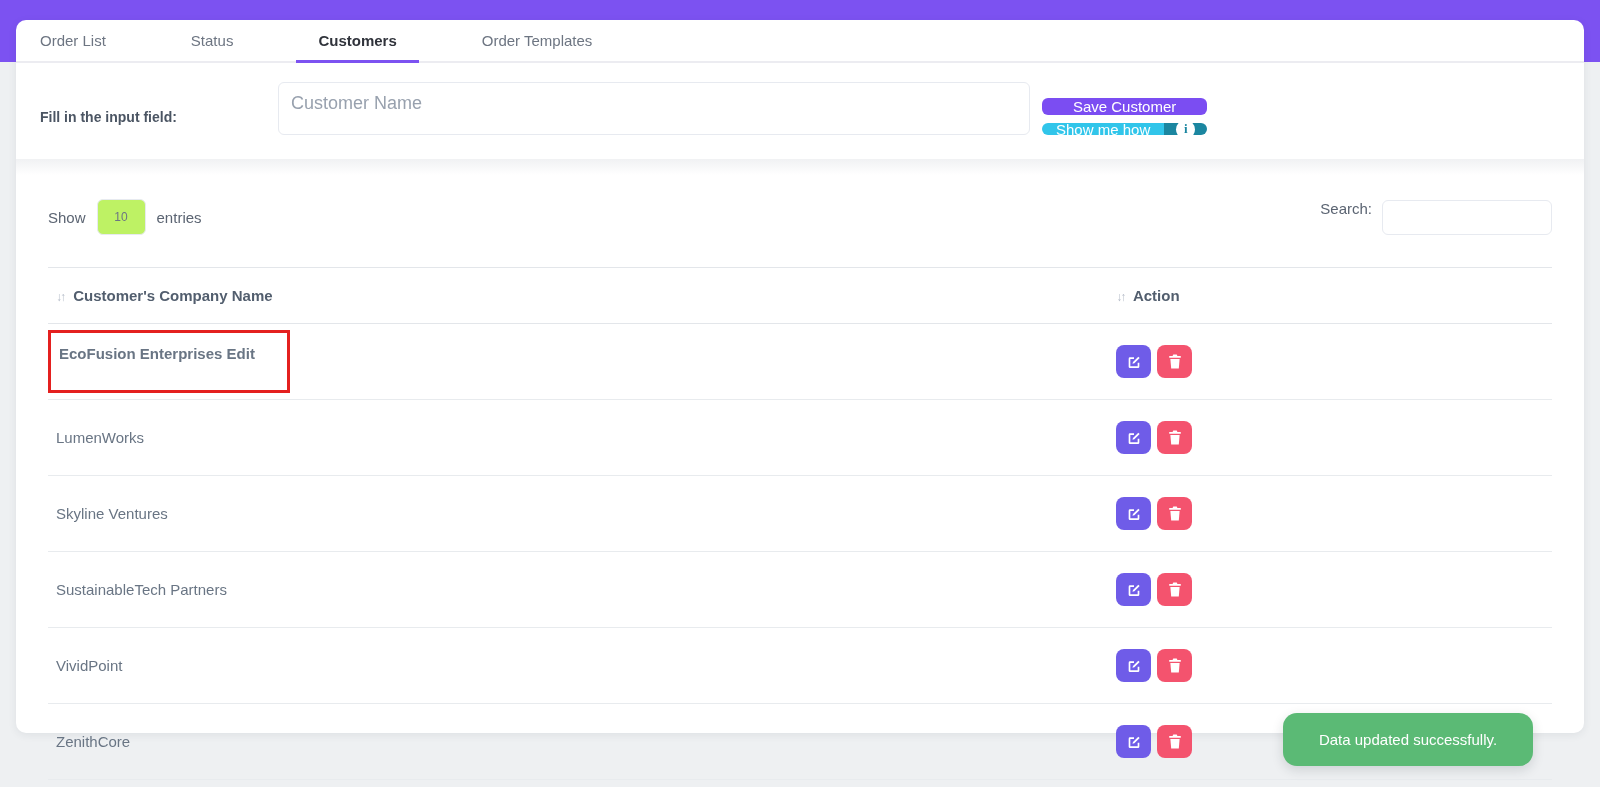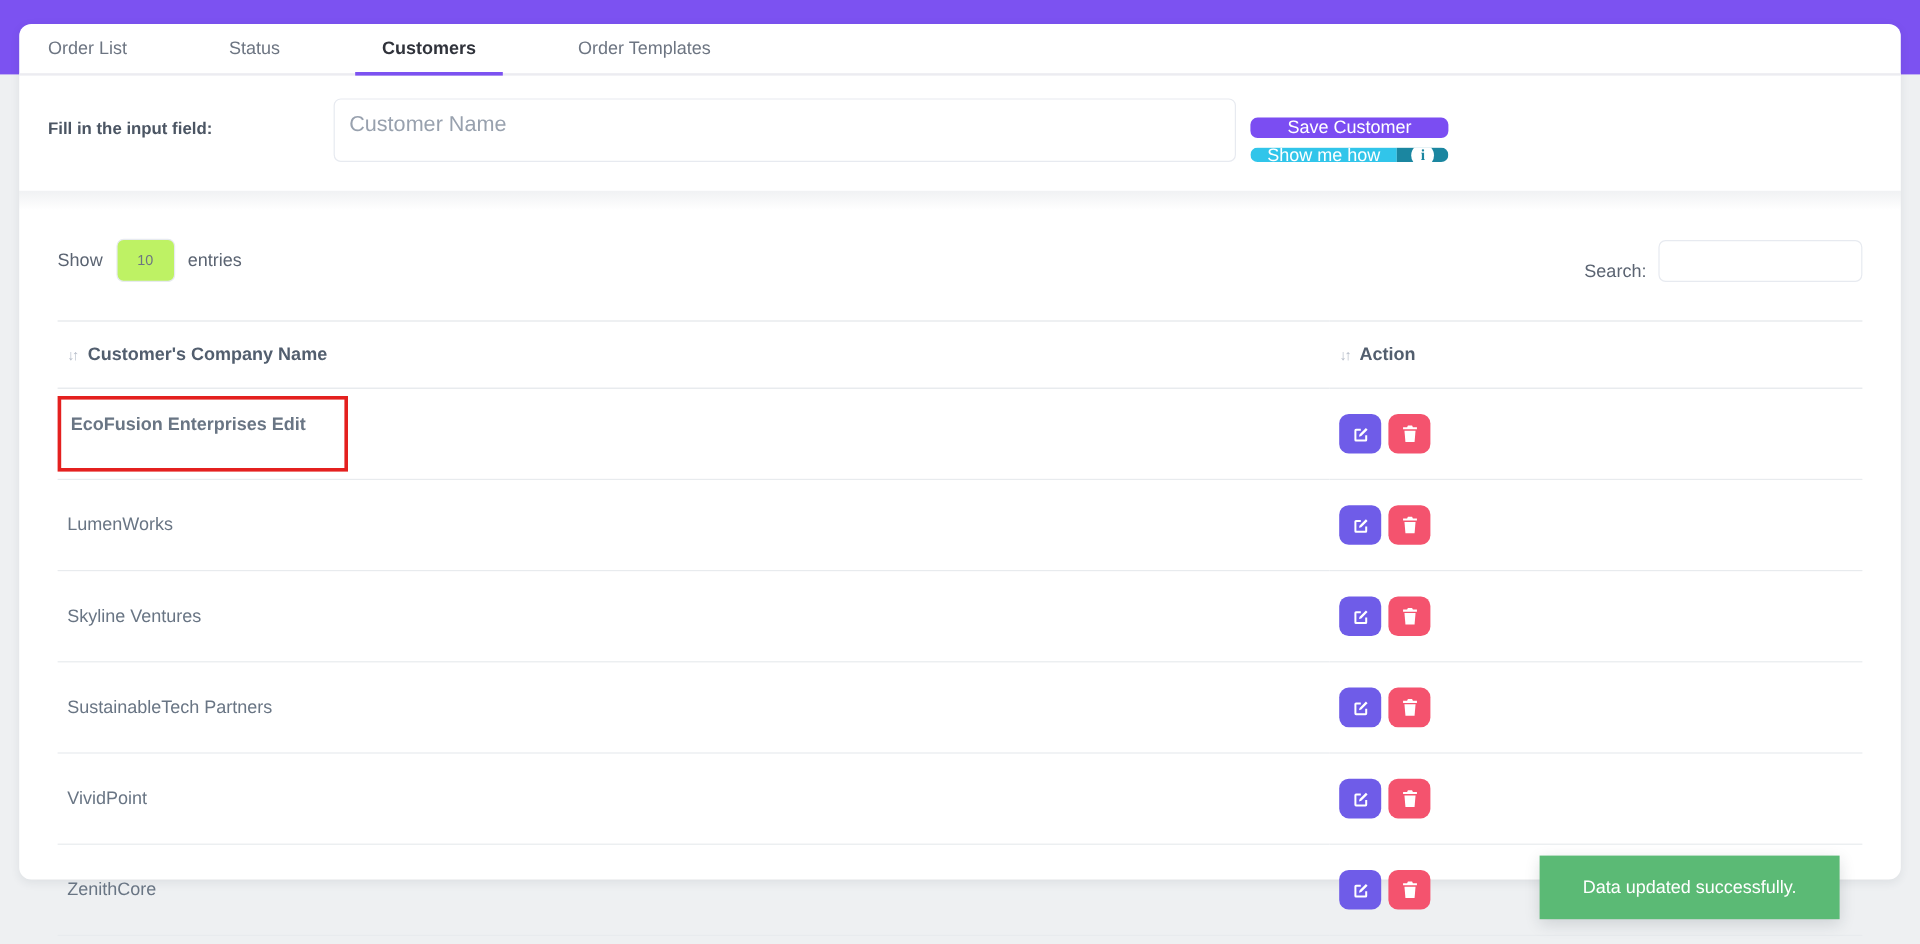--- a/index.html
+++ b/index.html
@@ -56,21 +56,21 @@
   }
   .tab.active {
     color: #30333b;
     font-weight: 700;
     border-bottom-color: var(--accent);
   }
   
   .form-section {
     position: relative;
     display: flex;
-    align-items: flex-start;
+    align-items: center;
     padding: 19px 24px 24px 24px;
   }
   .form-section::after {
     content: "";
     position: absolute;
     left: 0; right: 0; bottom: -16px; height: 16px;
     background: linear-gradient(to bottom, rgba(110,120,140,0.10), rgba(110,120,140,0));
     pointer-events: none;
   }
   .form-label {
@@ -162,21 +162,21 @@
   .length-select {
     width: 49px; height: 36px;
     border: 1px solid #e7eaf0;
     border-radius: 6px;
     font-size: 12px; color: #6d7582;
     display: flex; align-items: center; justify-content: center;
     cursor: pointer;
     background: #bef264;
   }
   .search-control {
-    display: flex; align-items: flex-end; gap: 10px;
+    display: flex; align-items: flex-start; gap: 10px;
     font-size: 15px; color: #5b6472;
   }
   .search-input {
     width: 170px; height: 35px;
     border: 1px solid #e7eaf0;
     border-radius: 6px;
     padding: 0 10px;
     font-size: 14px; color: #6d7582;
     font-family: inherit;
     outline: none;
@@ -225,21 +225,21 @@
   }
   .icon-btn.edit { background: var(--edit); }
   .icon-btn.delete { background: var(--delete); }
   
   .toast {
     position: absolute;
     right: 67px; bottom: 21px;
     width: 250px; height: 53px;
     background: var(--toast);
     color: #fff;
-    border-radius: 0;
+    border-radius: 14px;
     font-size: 15px;
     display: flex; align-items: center; justify-content: center;
     box-shadow: 0 4px 12px rgba(30,40,50,0.15);
     z-index: 20;
   }
 </style>
 </head>
 <body>
 
 <div class="top-bar"></div>

